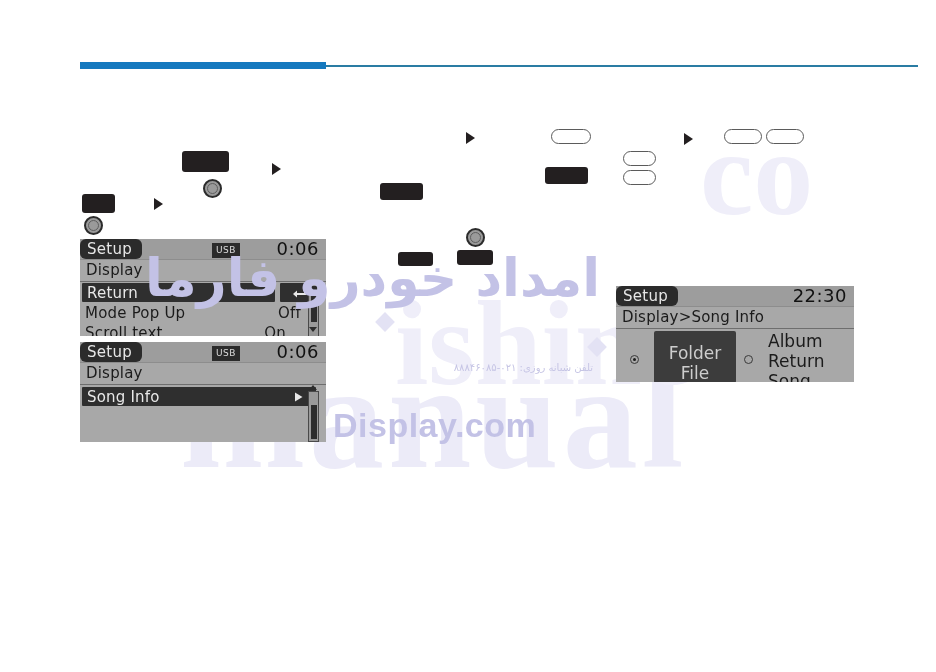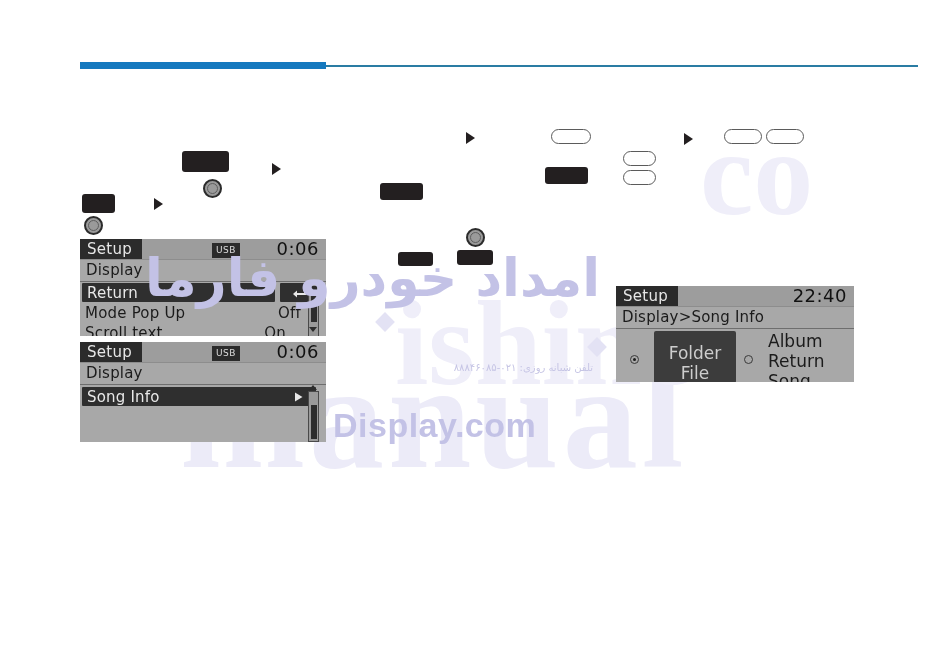--- a/index.html
+++ b/index.html
@@ -94,20 +94,21 @@
   .lcd-titlebar .tb-tab {
     position: absolute;
     left: 0; top: 0;
     height: 20px;
     background: #2b2b2b;
     color: #e6e6e6;
     font-size: 15px;
     line-height: 20px;
     padding: 0 10px 0 7px;
     letter-spacing: .3px;
+    border-radius: 6px;
   }
   .lcd-titlebar .tb-clock {
     position: absolute;
     right: 7px; top: -1px;
     font-size: 18px;
     line-height: 21px;
     color: #111;
     letter-spacing: .5px;
   }
   .lcd-titlebar .tb-usb {
@@ -380,21 +381,21 @@
       <div class="thumb" style="bottom:2px; height:34px;"></div>
     </div>
     <div class="scroll-arrow up" style="left:233px; top:0px;"></div>
   </div>
 </div>
 
 <div class="lcd" style="left:616px; top:286px; width:238px; height:96px;">
 
   <div class="lcd-titlebar">
     <div class="tb-tab">Setup</div>
-    <div class="tb-clock">22:40</div>
+    <div class="tb-clock">22:30</div>
   </div>
 
   <div class="lcd-breadcrumb">Display&gt;Song Info</div>
 
   <div class="lcd-body">
     <div class="radio on" style="left:14px; top:26px;"></div>
 
     <div class="opt-box" style="left:38px; top:2px; width:82px; height:52px;">
       <div>Folder</div>
       <div>File</div>

